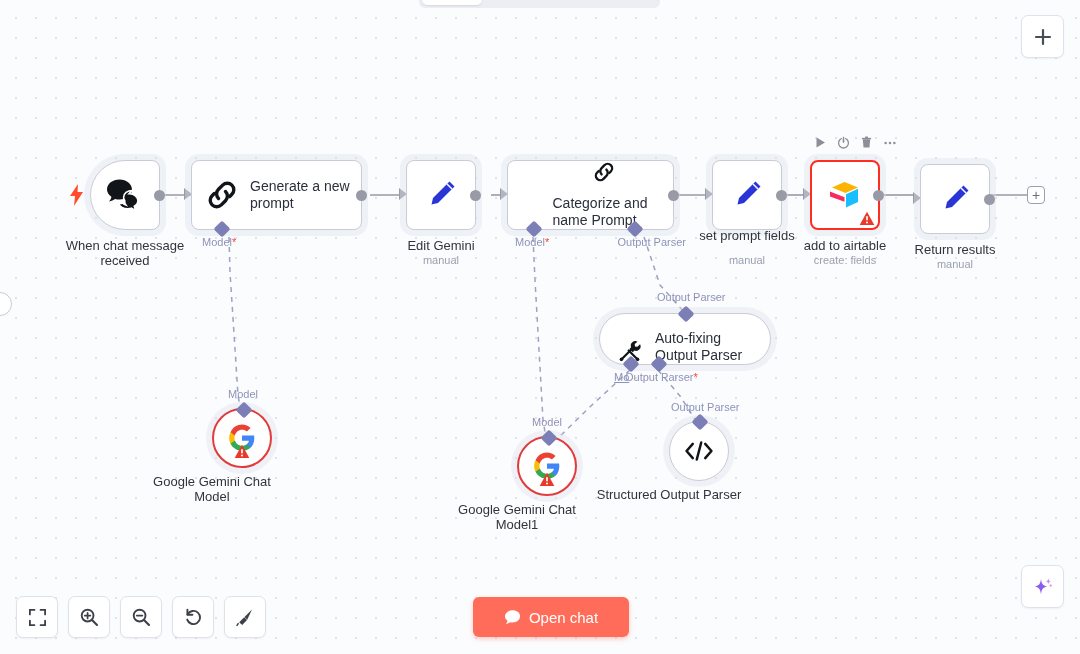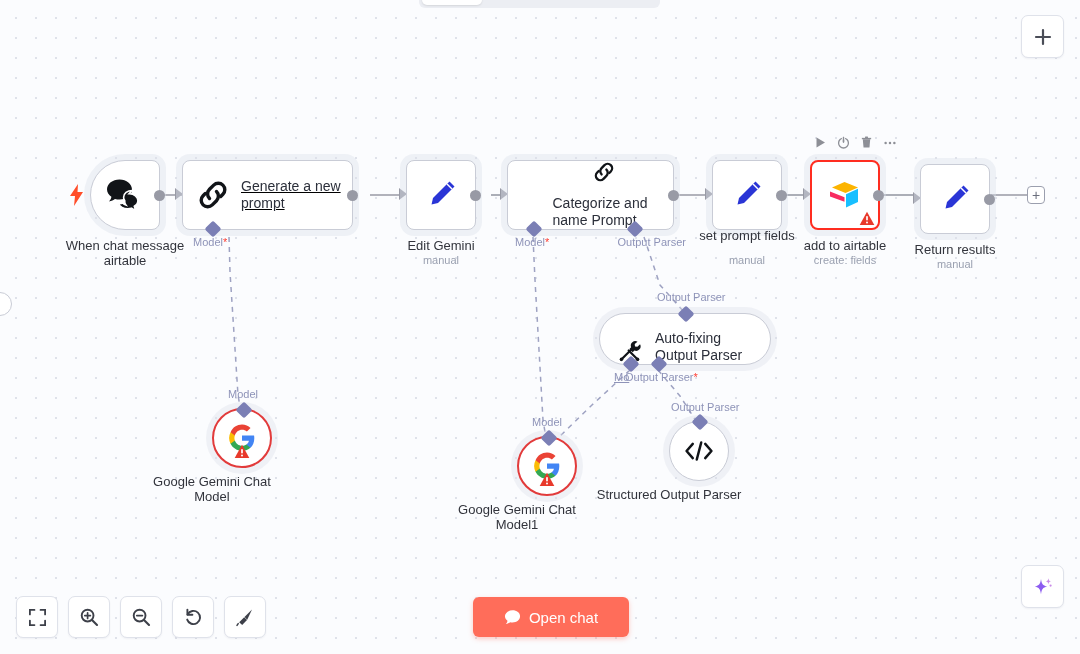--- a/index.html
+++ b/index.html
@@ -209,24 +209,24 @@
 
       <svg class="warn" style="left:-21px; top:23px;" width="14" height="22" viewBox="0 0 14 22">
         <path d="M8 0 L0 12 L5 12 L4 22 L13 8 L7.5 8 Z" fill="#ff4d29"></path>
       </svg>
       <svg width="40" height="34" viewBox="0 0 40 34">
         <path d="M14.5 1.5c-7 0-12.5 4.3-12.5 9.8 0 3 1.7 5.7 4.4 7.5-.2 1.6-1 3.3-2.4 4.6 2.6-.3 4.6-1.3 6-2.4 1.4.4 2.9.6 4.5.6 7 0 12.5-4.3 12.5-9.8S21.5 1.5 14.5 1.5z" fill="#111418"></path>
         <path d="M27 12.5c-4.6 0-8.4 3-8.4 6.7 0 1.2.4 2.3 1.1 3.3-.1 1.6.2 3.3 1.2 4.6-1.2-.4-2.3-1.2-3-2-1 .3-2 .5-3.1.5-.5 0-1 0-1.5-.1 1.4 3 5.1 5.2 9.5 5.2 1.3 0 2.5-.2 3.7-.5 1.1.9 2.7 1.7 4.8 1.9-1.1-1.1-1.7-2.4-2-3.8 2.2-1.3 3.6-3.4 3.6-5.8 0-3.7-3.8-6.7-8.4-6.7-.2 0-.3 0-.5 0z" fill="#111418" stroke="#ffffff" stroke-width="1.6"></path>
       </svg>
       <div class="outdot" style="right:-5.5px;"></div>
     </div>
-    <div class="nlabel two" style="top:78px;">When chat message airtable</div>
-  </div>
-
-  <div class="node" style="left:182px; top:160px;text-decoration:underline;">
+    <div class="nlabel two" style="top:78px;">When chat message received</div>
+  </div>
+
+  <div class="node" style="left:191px; top:160px;">
     <div class="inarrow" style="left:-7px; top:35px;"></div>
     <div class="nbox" style="width:171px; height:70px; padding-left:14px; gap:12px;">
       <svg width="32" height="32" viewBox="0 0 32 32">
         <g fill="none" stroke="#111418" stroke-width="3.4" stroke-linecap="round">
           <path d="M12.5 19.5 a6.5 6.5 0 0 1 0-9.2 l4.2-4.2 a6.5 6.5 0 0 1 9.2 9.2 l-2.2 2.2"></path>
           <path d="M19.5 12.5 a6.5 6.5 0 0 1 0 9.2 l-4.2 4.2 a6.5 6.5 0 0 1 -9.2 -9.2 l2.2 -2.2"></path>
         </g>
       </svg>
       <div class="ntitle" style="width:108px;">Generate a new prompt</div>
       <div class="outdot" style="right:-5.5px;"></div>

